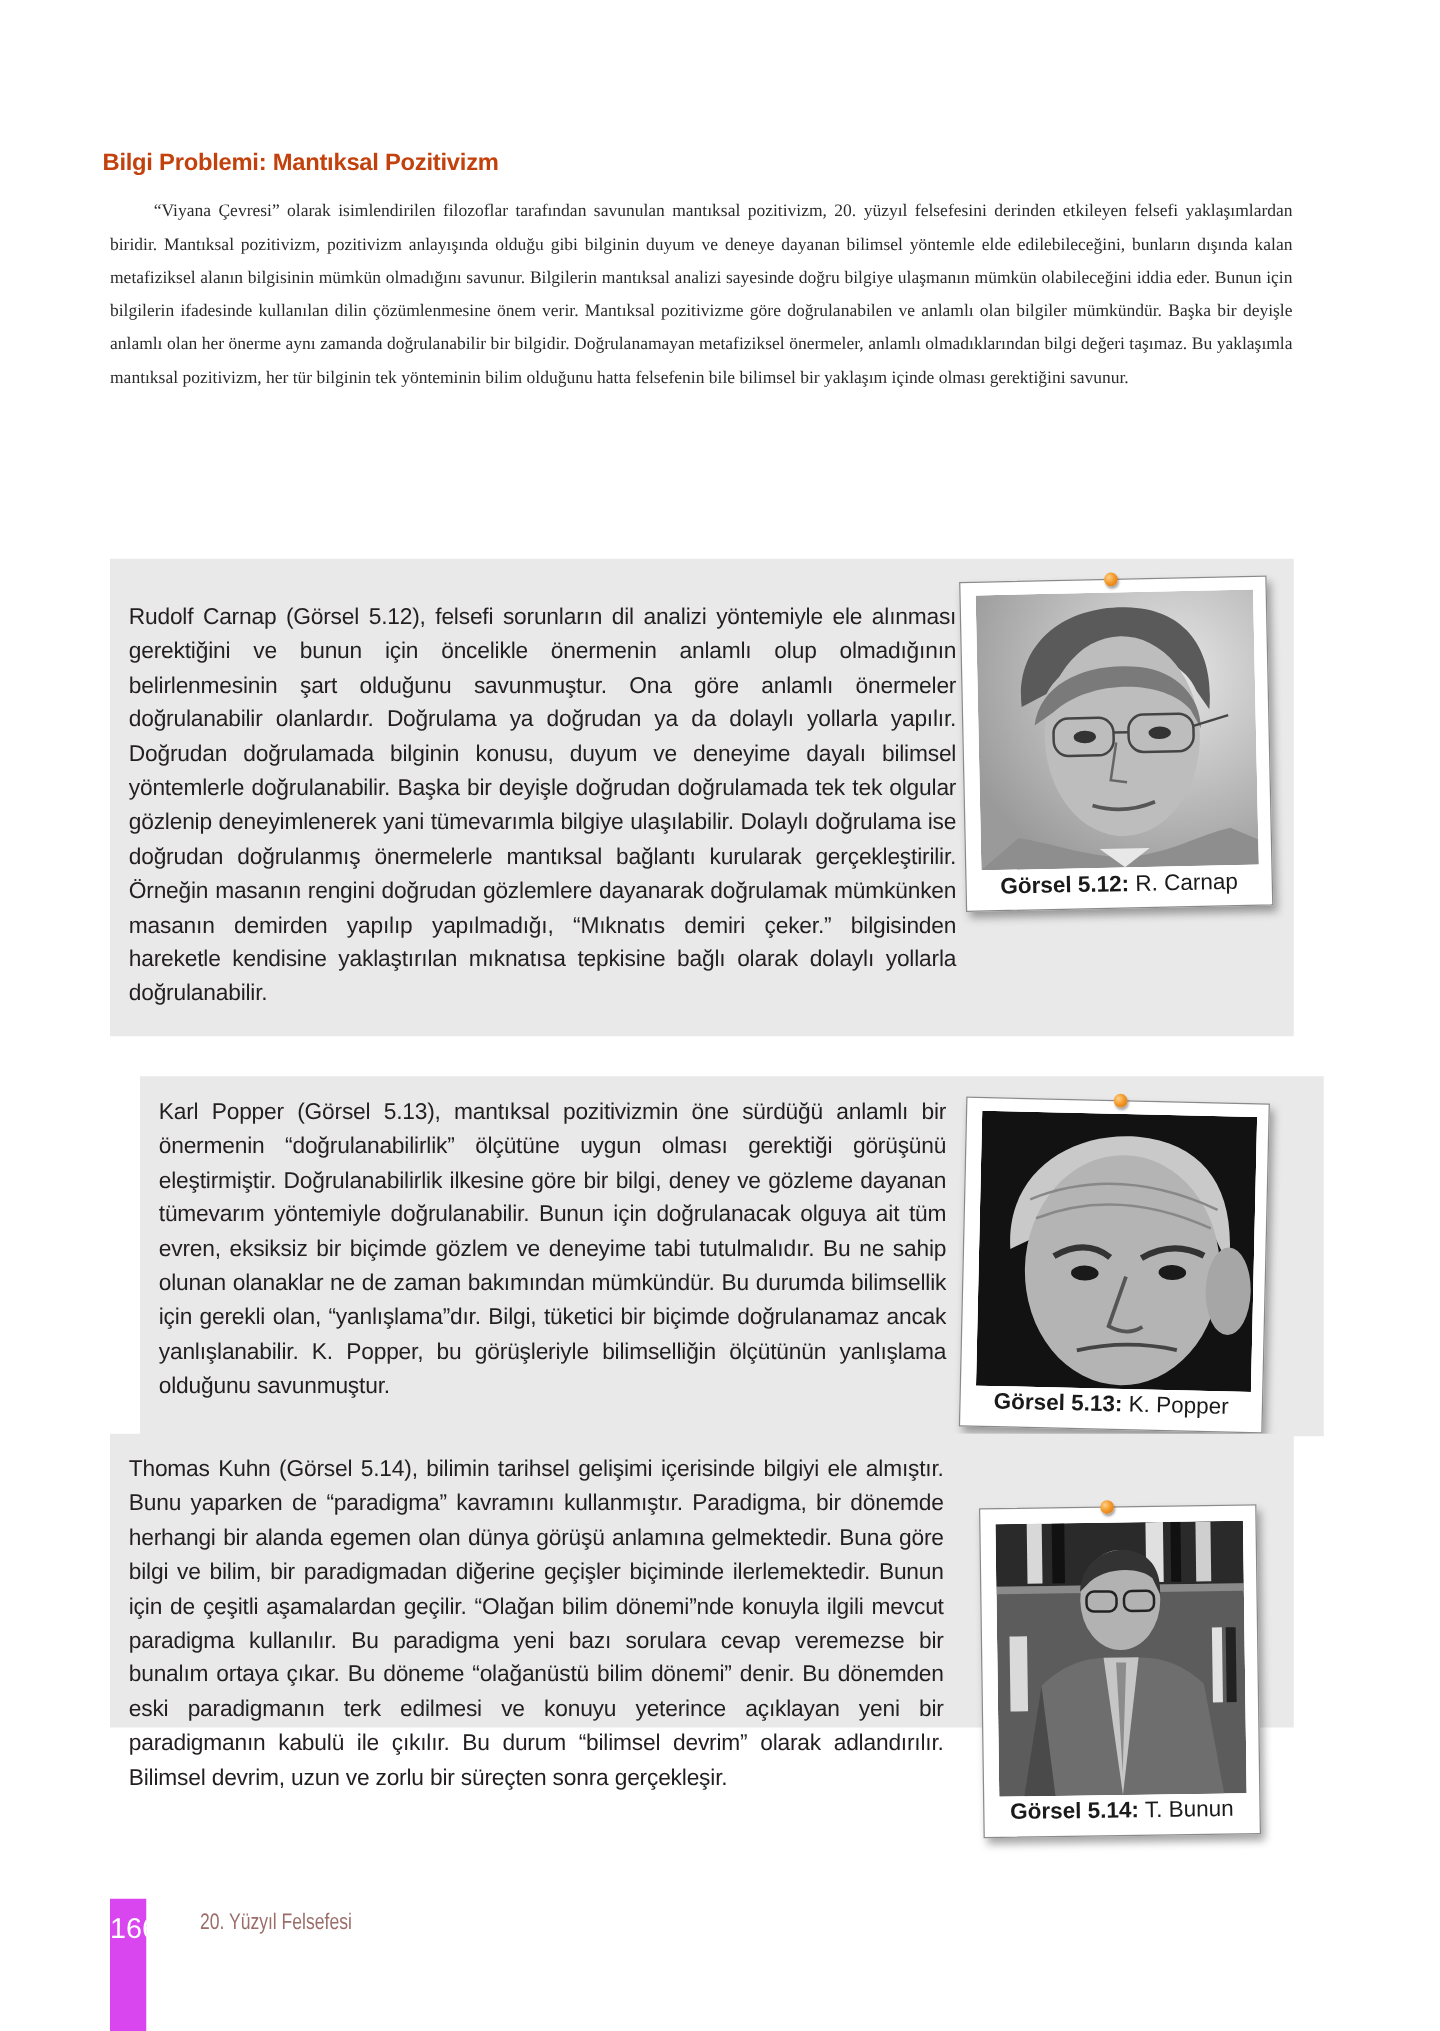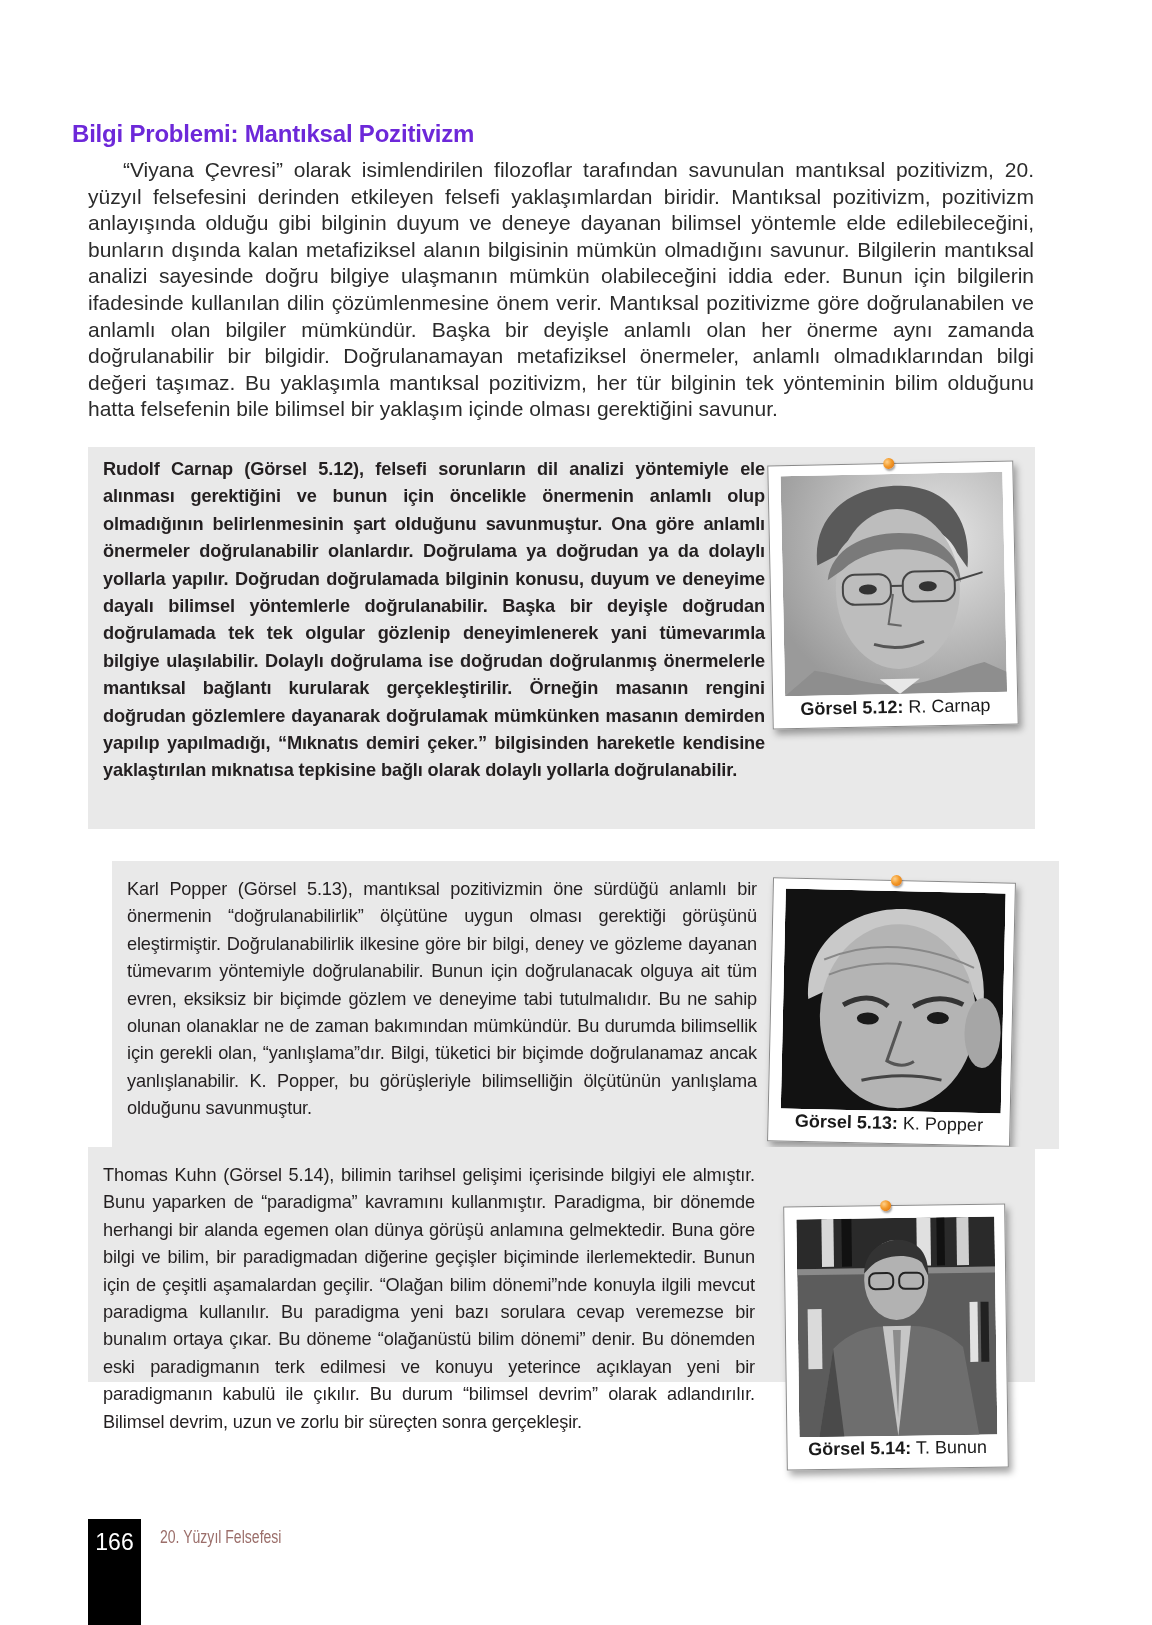--- a/index.html
+++ b/index.html
@@ -1,42 +1,42 @@
 <!DOCTYPE html>
 <html><head>
 <meta charset="utf-8">
 <style>
   * { box-sizing: border-box; margin: 0; padding: 0; }
   html, body { width: 1152px; height: 1625px; background: #ffffff; overflow: hidden; }
   body { position: relative; font-family: "DejaVu Sans", sans-serif; color: #231f20; }
 
   .section-title {
-    position: absolute; left: 72px; top: 120px;
+    position: absolute; left: 82px; top: 120px;
     font-family: "Liberation Sans", sans-serif; font-weight: bold;
-    font-size: 24px; color: #6d28d9; letter-spacing: -0.2px;
+    font-size: 19px; color: #c2410c; letter-spacing: -0.2px;
   }
   .intro {
     position: absolute; left: 88px; top: 157px; width: 946px;
-    font-family: Liberation Sans, sans-serif; font-size: 21px;
+    font-family: Liberation Serif, serif; font-size: 14px;
     line-height: 26.6px; color: #2b2b2b; text-align: justify;
   }
   .intro p { text-indent: 35px; }
 
   .box {
     position: absolute; left: 88px; width: 947px;
     background: #e9e9e9;
   }
   .box-text {
     position: absolute; left: 15px;
     font-family: "Liberation Sans", sans-serif; font-size: 18.2px;
     line-height: 27.4px; color: #231f20; text-align: justify;
     letter-spacing: -0.15px;
   }
   .box1 { top: 447px; height: 382px; }
-  .box1 .box-text { top: 9px; width: 662px; font-weight: bold; }
+  .box1 .box-text { top: 33px; width: 662px; }
   .box2 { top: 861px; height: 288px; margin-left: 24px; }
   .box2 .box-text { top: 15px; width: 630px; }
   .box3 { top: 1147px; height: 235px; }
   .box3 .box-text { top: 15px; width: 652px; }
 
   .polaroid {
     position: absolute; background: #ffffff;
     border: 1px solid #8a8a8a;
     box-shadow: 3px 5px 7px rgba(0,0,0,0.35);
   }
@@ -63,22 +63,22 @@
   .p2 .photo { left: 12px; top: 10px; width: 220px; height: 220px; }
   .p2 .caption { top: 232px; }
   .p2 .pin { left: 117px; top: -6px; }
 
   .p3 { left: 785px; top: 1205px; width: 222px; height: 264px; transform: rotate(-0.8deg); }
   .p3 .photo { left: 12px; top: 12px; width: 198px; height: 218px; }
   .p3 .caption { top: 232px; }
   .p3 .pin { left: 96px; top: -6px; }
 
   .footer-tab {
-    position: absolute; left: 88px; top: 1519px; width: 53px; height: 106px;
-    background: #000000;
+    position: absolute; left: 88px; top: 1519px; width: 29px; height: 106px;
+    background: #d946ef;
   }
   .page-number {
     position: absolute; left: 0; right: 0; top: 10px; text-align: center;
     font-family: "Liberation Sans", sans-serif; font-size: 23px; color: #ffffff;
   }
   .chapter-title {
     position: absolute; left: 160px; top: 1527px;
     font-family: "Liberation Sans", sans-serif; font-size: 18px;
     color: #9b6e6a; transform: scaleX(0.78); transform-origin: left center;
   }

